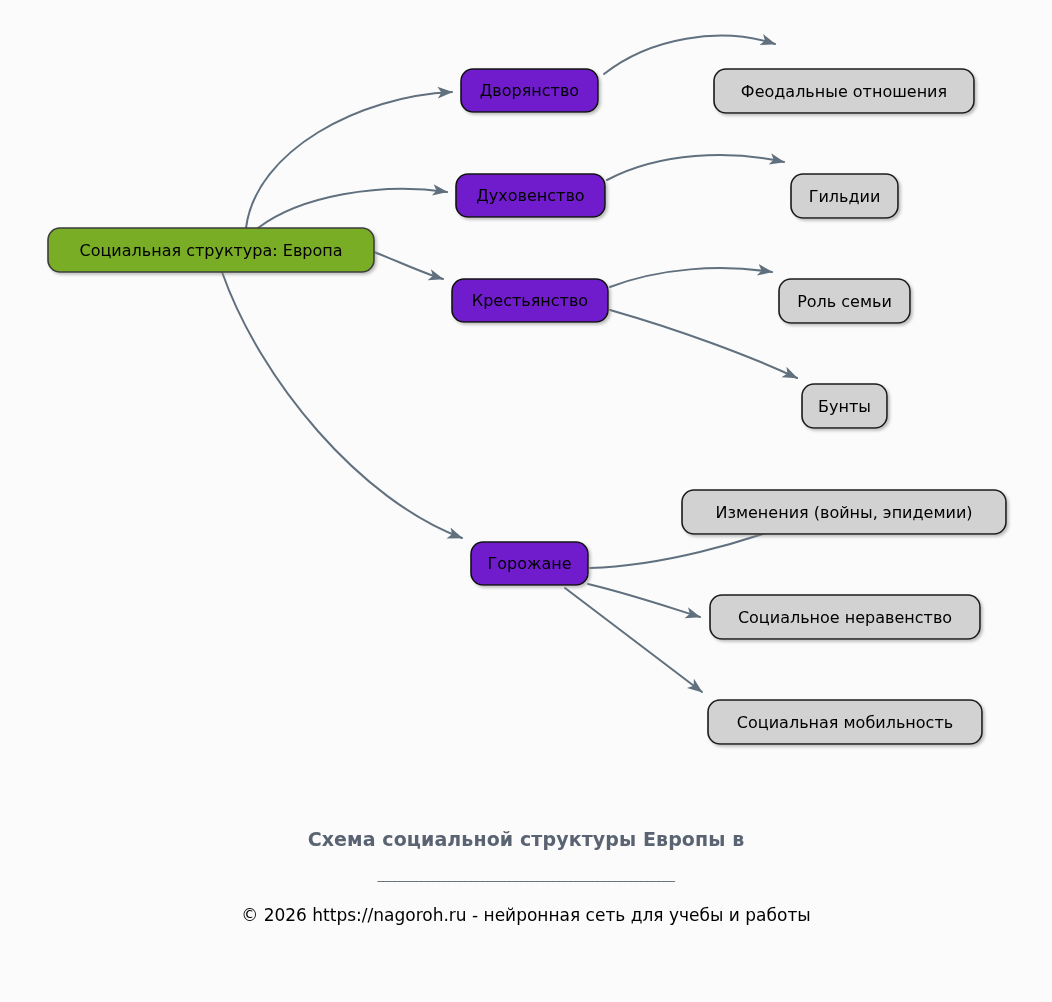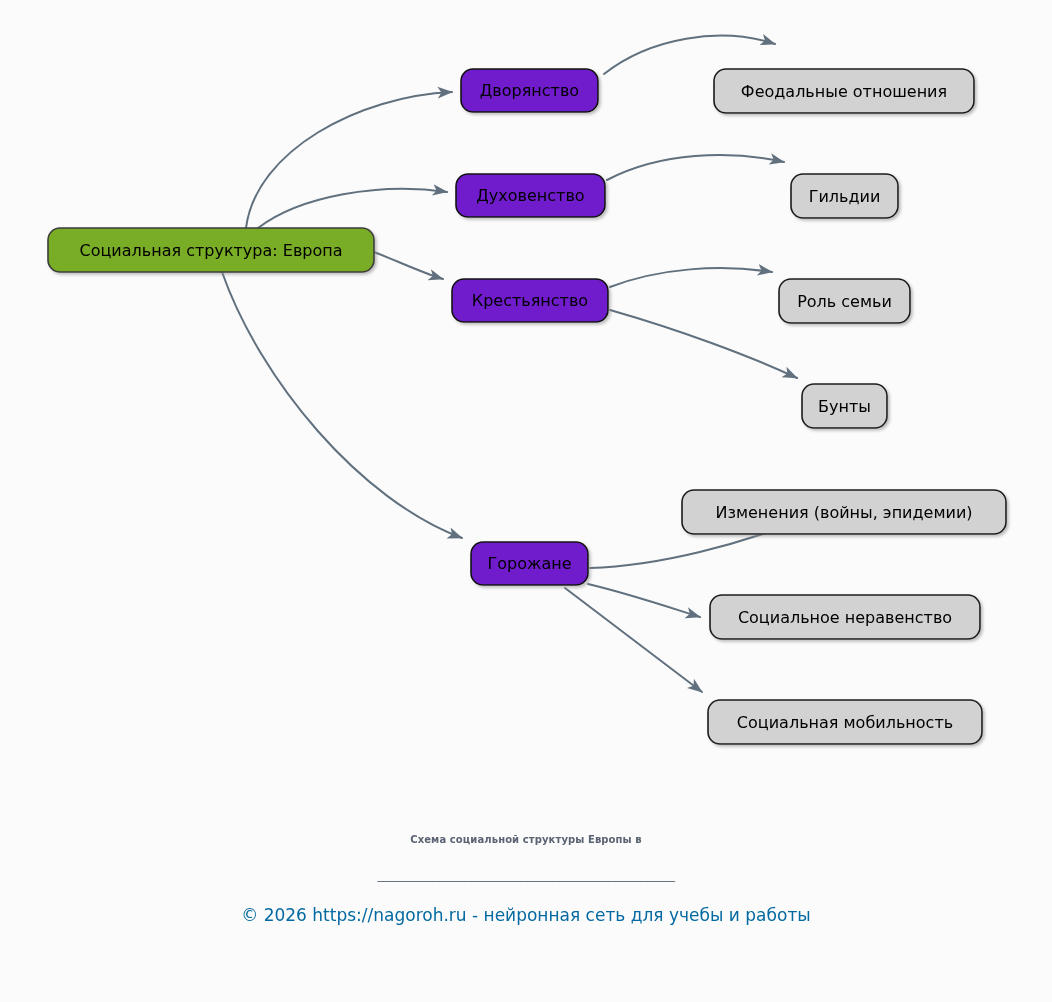--- a/index.html
+++ b/index.html
@@ -45,39 +45,39 @@
   }
   .footer {
     position: absolute;
     left: 0;
     width: 1052px;
     text-align: center;
     font-family: "DejaVu Sans", sans-serif;
   }
   #caption {
     top: 829px;
-    font-size: 10px;
+    font-size: 19px;
     font-weight: bold;
     color: #5a6372;
     line-height: 21px;
     letter-spacing: 0.1px;
     text-align: center;
   }
   #separator {
     top: 868px;
     font-size: 12px;
     color: #5a6372;
     letter-spacing: -0.5px;
     white-space: nowrap;
     overflow: hidden;
   }
   #copyright {
     top: 905px;
     font-size: 17px;
-    color: #0369a1;
+    color: #000000;
   }
 </style>
 </head>
 <body>
 
 <div id="canvas">
 
   <svg id="diagram-svg" viewBox="0 0 1052 1002" xmlns="http://www.w3.org/2000/svg">
     <defs>
       <marker id="arrowhead" markerWidth="9" markerHeight="9" refX="7.2" refY="3.1" orient="auto" markerUnits="strokeWidth">

